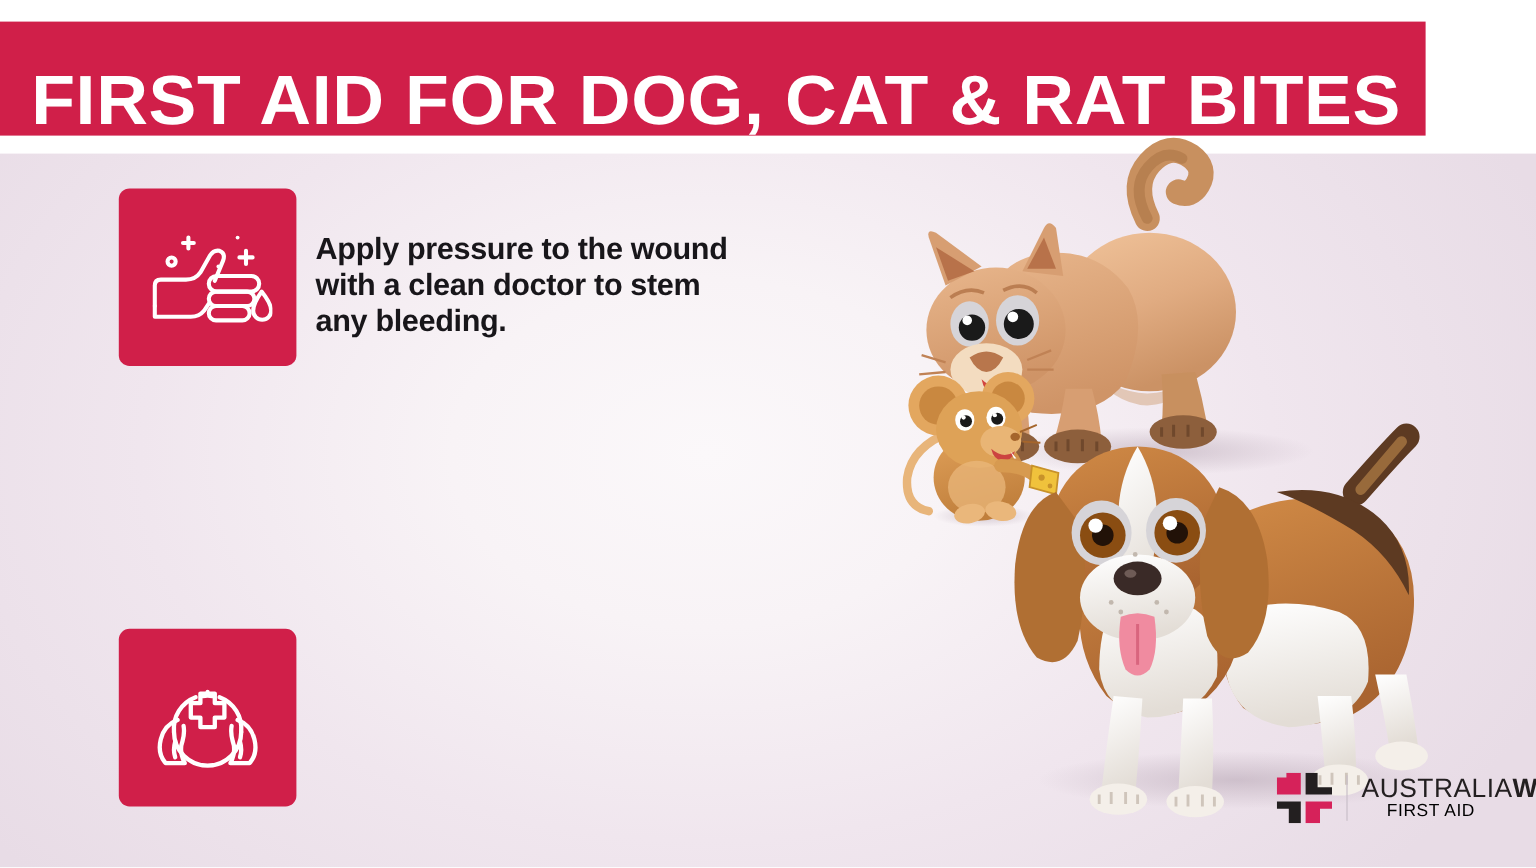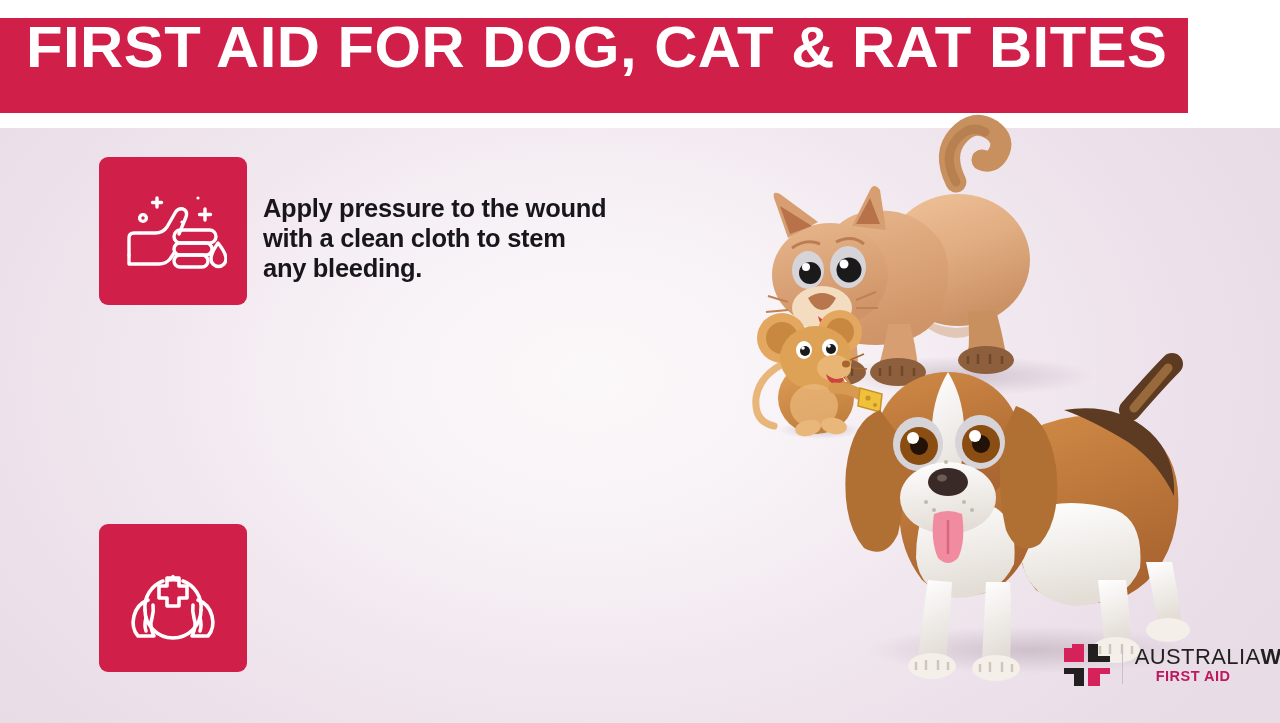--- a/index.html
+++ b/index.html
@@ -16,21 +16,21 @@
     width:1280px; height:723px;
     background:#ffffff;
     overflow:hidden;
   }
 
   
   #header-bar {
     position:absolute; left:0; top:18px;
     width:1188px; height:95px;
     background:#d01f49;
-    display:flex; align-items:flex-start;
+    display:flex; align-items:flex-end;
   }
   #header-title {
     margin-left:26px;
     color:#ffffff;
     font-family:"Liberation Sans","DejaVu Sans",sans-serif;
     font-weight:bold;
     font-size:58px;
     letter-spacing:0.5px;
     line-height:1;
     transform:scaleX(1.03);
@@ -101,21 +101,21 @@
   }
   #logo-words { line-height:1; }
   #logo-line-1 {
     font-size:22px; letter-spacing:0.4px;
     color:#231f20;
     font-family:"Liberation Sans","DejaVu Sans",sans-serif;
   }
   #logo-line-1 .lw-bold { font-weight:bold; }
   #logo-line-2 {
     font-size:14.5px; letter-spacing:0.5px;
-    color:#be185d; font-weight:bold;
+    color:#000000; font-weight:normal;
     margin-top:5px;
     font-family:"Liberation Sans","DejaVu Sans",sans-serif;
     padding-left:21px;
   }
 </style>
 </head>
 <body>
 
 <div id="poster">
 
@@ -141,21 +141,21 @@
 
           <path d="M38 17 l0 9 M33.5 21.5 l9 0"></path>
           <path d="M86 28 l0 11 M80.5 33.5 l11 0"></path>
           <circle cx="24" cy="37" r="3.4"></circle>
           <circle cx="63" cy="41" r="1.6" fill="#ffffff" stroke="none"></circle>
           <circle cx="79" cy="17" r="1.6" fill="#ffffff" stroke="none"></circle>
         </svg>
       </span>
     </div>
     <div class="step-text">Apply pressure to the wound
-with a clean cloth to stem
+with a clean doctor to stem
 any bleeding.</div>
   </div>
 
 
   <div class="step" id="step-3">
     <div class="icon-box">
       <span>
         <svg width="108" height="100" viewBox="0 0 108 100" fill="none" stroke="#ffffff" stroke-width="3.6" stroke-linecap="round" stroke-linejoin="round">
 
           <path d="M26 62 a28 28 0 0 1 18 -29"></path>

